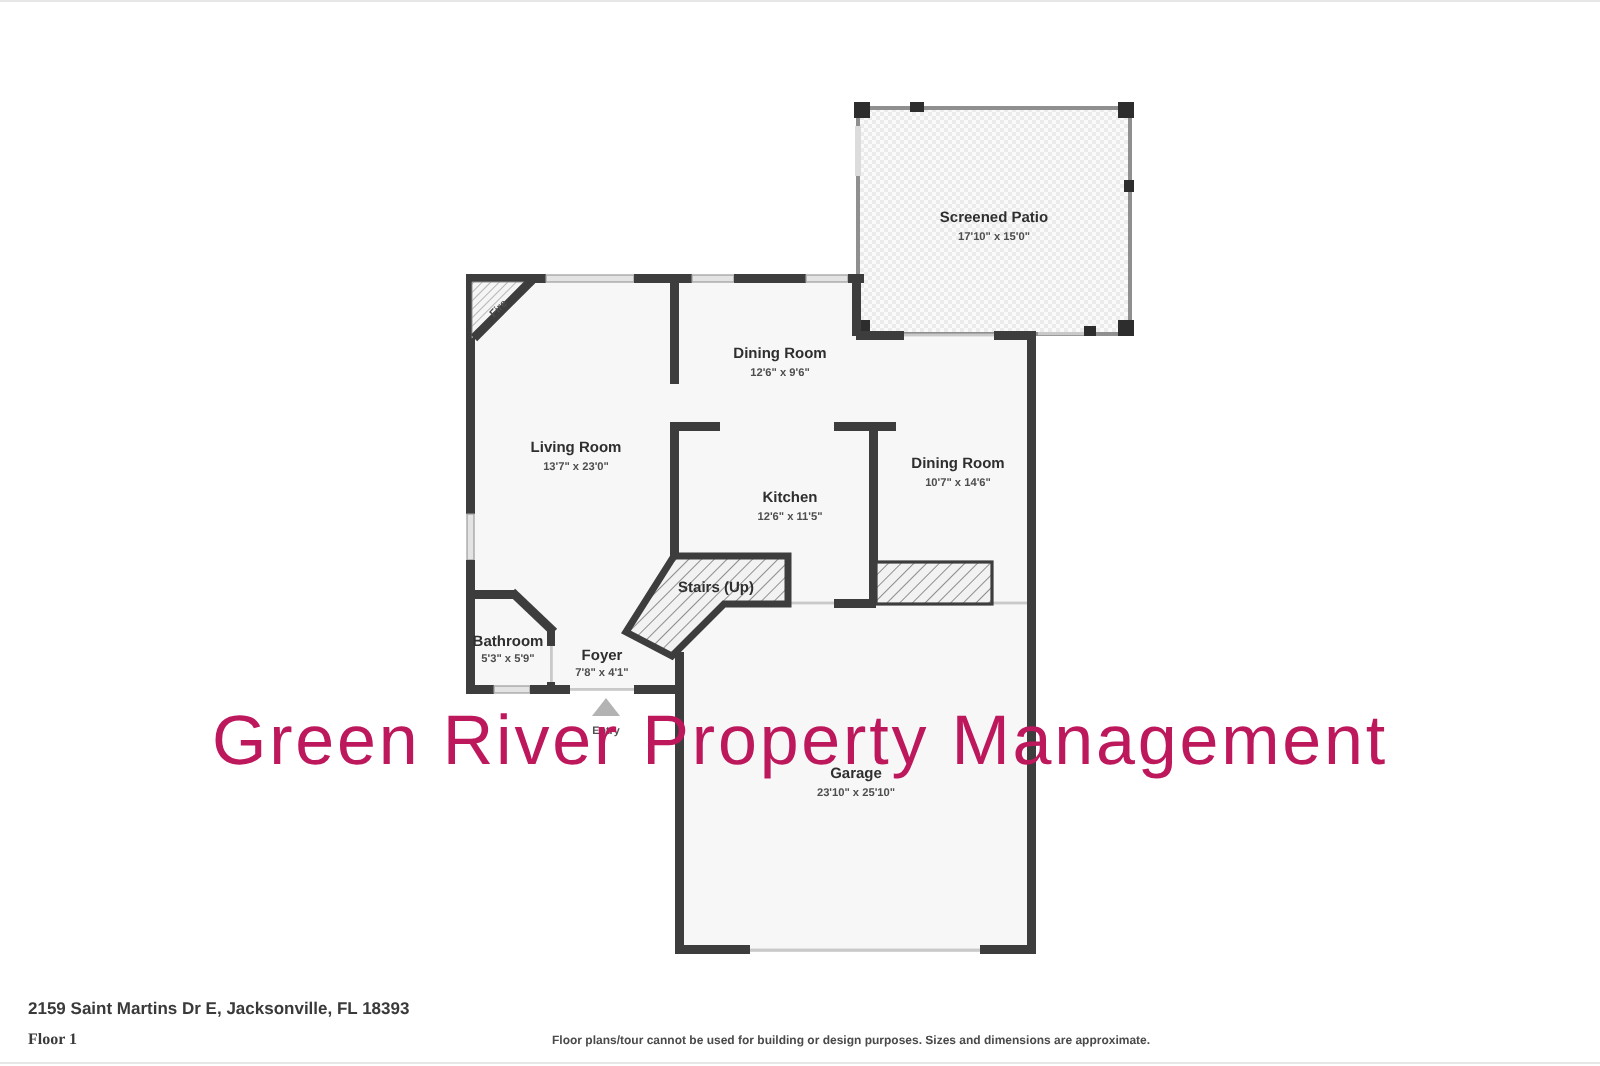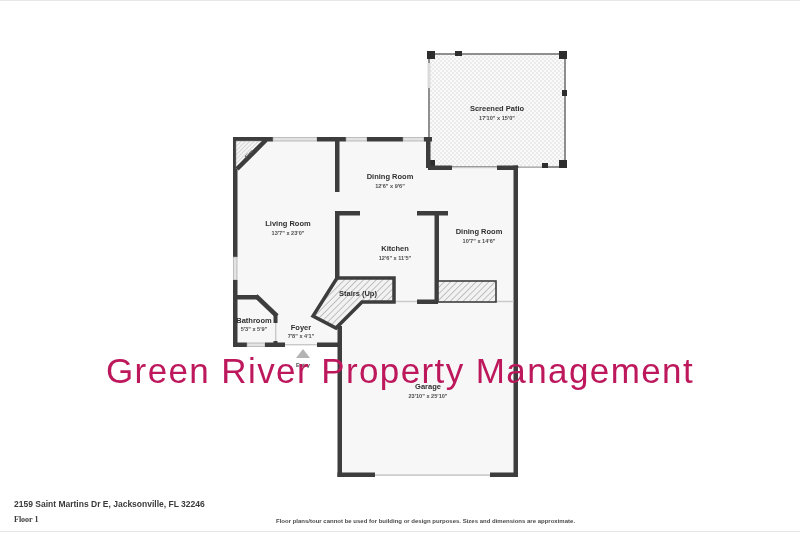--- a/index.html
+++ b/index.html
@@ -175,18 +175,18 @@
     <g>
       <text class="room-name" x="428" y="389" text-anchor="middle">Garage</text>
       <text class="room-dims" x="428" y="398" text-anchor="middle">23'10" x 25'10"</text>
     </g>
   </svg>
 
   
   <div class="watermark">Green River Property Management</div>
 
   
-  <div class="footer-address">2159 Saint Martins Dr E, Jacksonville, FL 32246</div>
+  <div class="footer-address">2159 Saint Martins Dr E, Jacksonville, FL 18393</div>
   <div class="footer-floor">Floor 1</div>
   <div class="footer-disclaimer">Floor plans/tour cannot be used for building or design purposes. Sizes and dimensions are approximate.</div>
 
   <div class="hairline bottom"></div>
 </div>
 
 </body></html>

